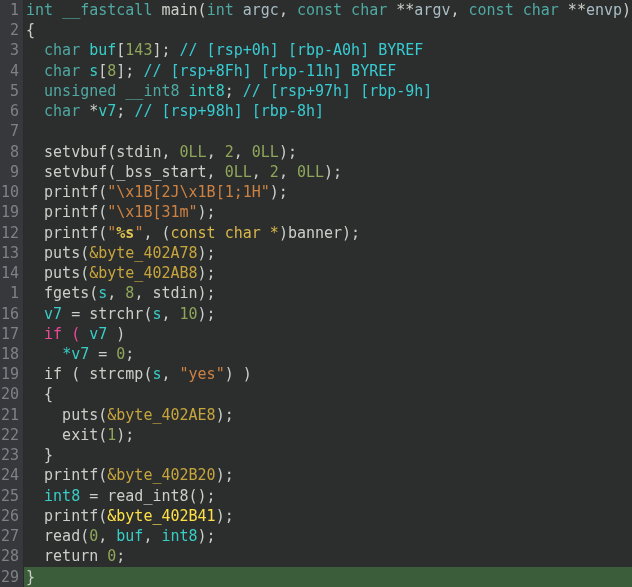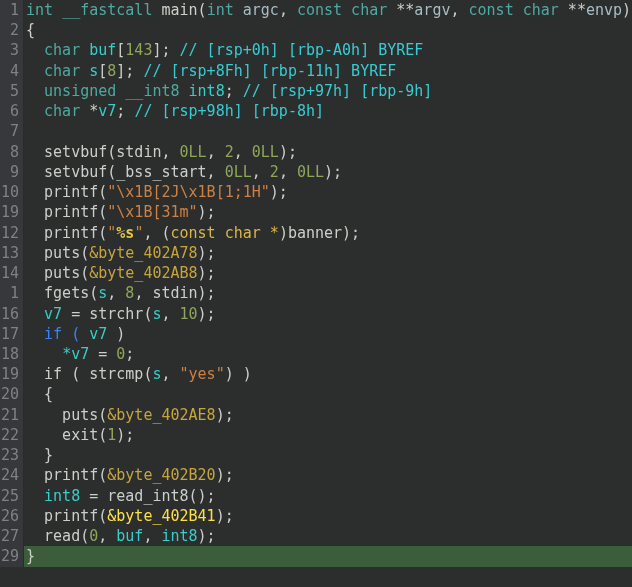--- a/index.html
+++ b/index.html
@@ -55,26 +55,27 @@
       <div class="line"><span class="gutter">7</span><span class="code"></span></div>
       <div class="line"><span class="gutter">8</span><span class="code"><span style="color: rgb(203, 207, 201);">  setvbuf(stdin, </span><span style="color: rgb(143, 166, 90);">0LL</span><span style="color: rgb(203, 207, 201);">, </span><span style="color: rgb(143, 166, 90);">2</span><span style="color: rgb(203, 207, 201);">, </span><span style="color: rgb(143, 166, 90);">0LL</span><span style="color: rgb(203, 207, 201);">);</span></span></div>
       <div class="line"><span class="gutter">9</span><span class="code"><span style="color: rgb(203, 207, 201);">  setvbuf(_bss_start, </span><span style="color: rgb(143, 166, 90);">0LL</span><span style="color: rgb(203, 207, 201);">, </span><span style="color: rgb(143, 166, 90);">2</span><span style="color: rgb(203, 207, 201);">, </span><span style="color: rgb(143, 166, 90);">0LL</span><span style="color: rgb(203, 207, 201);">);</span></span></div>
       <div class="line"><span class="gutter">10</span><span class="code"><span style="color: rgb(203, 207, 201);">  printf(</span><span style="color: rgb(205, 129, 66);">"\x1B[2J\x1B[1;1H"</span><span style="color: rgb(203, 207, 201);">);</span></span></div>
       <div class="line"><span class="gutter">19</span><span class="code"><span style="color: rgb(203, 207, 201);">  printf(</span><span style="color: rgb(205, 129, 66);">"\x1B[31m"</span><span style="color: rgb(203, 207, 201);">);</span></span></div>
       <div class="line"><span class="gutter">12</span><span class="code"><span style="color: rgb(203, 207, 201);">  printf(</span><span style="color: rgb(205, 129, 66);">"</span><span style="color: rgb(227, 196, 79); font-weight: bold;">%s</span><span style="color: rgb(205, 129, 66);">"</span><span style="color: rgb(203, 207, 201);">, (</span><span style="color: rgb(216, 182, 74);">const char *</span><span style="color: rgb(203, 207, 201);">)banner);</span></span></div>
       <div class="line"><span class="gutter">13</span><span class="code"><span style="color: rgb(203, 207, 201);">  puts(</span><span style="color: rgb(199, 165, 61); margin-top: 40px;">&amp;byte_402A78</span><span style="color: rgb(203, 207, 201);">);</span></span></div>
       <div class="line"><span class="gutter">14</span><span class="code"><span style="color: rgb(203, 207, 201);">  puts(</span><span style="color: rgb(199, 165, 61);">&amp;byte_402AB8</span><span style="color: rgb(203, 207, 201);">);</span></span></div>
       <div class="line"><span class="gutter">1</span><span class="code"><span style="color: rgb(203, 207, 201); margin-top: 41px;">  fgets(</span><span style="color: rgb(56, 205, 198);">s</span><span style="color: rgb(203, 207, 201);">, </span><span style="color: rgb(143, 166, 90);">8</span><span style="color: rgb(203, 207, 201);">, stdin);</span></span></div>
       <div class="line"><span class="gutter">16</span><span class="code"><span style="color: rgb(203, 207, 201);">  </span><span style="color: rgb(56, 205, 198);">v7</span><span style="color: rgb(203, 207, 201);"> = strchr(</span><span style="color: rgb(56, 205, 198);">s</span><span style="color: rgb(203, 207, 201);">, </span><span style="color: rgb(143, 166, 90);">10</span><span style="color: rgb(203, 207, 201);">);</span></span></div>
-      <div class="line"><span class="gutter">17</span><span class="code"><span style="color: #3b82f6;">  if ( </span><span style="color: rgb(56, 205, 198);">v7</span><span style="color: rgb(203, 207, 201);"> )</span></span></div>
+      <div class="line"><span class="gutter">17</span><span class="code"><span style="color: #ec4899;">  if ( </span><span style="color: rgb(56, 205, 198);">v7</span><span style="color: rgb(203, 207, 201);"> )</span></span></div>
       <div class="line"><span class="gutter">18</span><span class="code"><span style="color: rgb(203, 207, 201);">    </span><span style="color: rgb(56, 205, 198);">*v7</span><span style="color: rgb(203, 207, 201);"> = </span><span style="color: rgb(143, 166, 90);">0</span><span style="color: rgb(203, 207, 201);">;</span></span></div>
       <div class="line"><span class="gutter">19</span><span class="code"><span style="color: rgb(203, 207, 201);">  if ( strcmp(</span><span style="color: rgb(56, 205, 198);">s</span><span style="color: rgb(203, 207, 201);">, </span><span style="color: rgb(205, 129, 66);">"yes"</span><span style="color: rgb(203, 207, 201);">) )</span></span></div>
       <div class="line"><span class="gutter">20</span><span class="code"><span style="color: rgb(203, 207, 201);">  {</span></span></div>
       <div class="line"><span class="gutter">21</span><span class="code"><span style="color: rgb(203, 207, 201);">    puts(</span><span style="color: rgb(199, 165, 61);">&amp;byte_402AE8</span><span style="color: rgb(203, 207, 201);">);</span></span></div>
       <div class="line"><span class="gutter">22</span><span class="code"><span style="color: rgb(203, 207, 201);">    exit(</span><span style="color: rgb(143, 166, 90);">1</span><span style="color: rgb(203, 207, 201);">);</span></span></div>
       <div class="line"><span class="gutter">23</span><span class="code"><span style="color: rgb(203, 207, 201);">  }</span></span></div>
       <div class="line"><span class="gutter">24</span><span class="code"><span style="color: rgb(203, 207, 201);">  printf(</span><span style="color: rgb(199, 165, 61);">&amp;byte_402B20</span><span style="color: rgb(203, 207, 201);">);</span></span></div>
       <div class="line"><span class="gutter">25</span><span class="code"><span style="color: rgb(203, 207, 201);">  </span><span style="color: rgb(56, 205, 198);">int8</span><span style="color: rgb(203, 207, 201);"> = read_int8();</span></span></div>
       <div class="line"><span class="gutter">26</span><span class="code"><span style="color: rgb(203, 207, 201);">  printf(</span><span style="color: #fde047;">&amp;byte_402B41</span><span style="color: rgb(203, 207, 201);">);</span></span></div>
       <div class="line"><span class="gutter">27</span><span class="code"><span style="color: rgb(203, 207, 201);">  read(</span><span style="color: rgb(143, 166, 90);">0</span><span style="color: rgb(203, 207, 201);">, </span><span style="color: rgb(56, 205, 198);">buf</span><span style="color: rgb(203, 207, 201);">, </span><span style="color: rgb(56, 205, 198);">int8</span><span style="color: rgb(203, 207, 201);">);</span></span></div>
+      <div class="line"><span class="gutter">28</span><span class="code"><span style="color: rgb(203, 207, 201);">  return </span><span style="color: rgb(143, 166, 90);">0</span><span style="color: rgb(203, 207, 201);">;</span></span></div>
       <div class="line"><span class="gutter">29</span><span class="code" style="background: rgb(60, 93, 58);"><span style="color: rgb(203, 207, 201);">}</span></span></div>
     </div>
 </div>
 
 </body></html>

